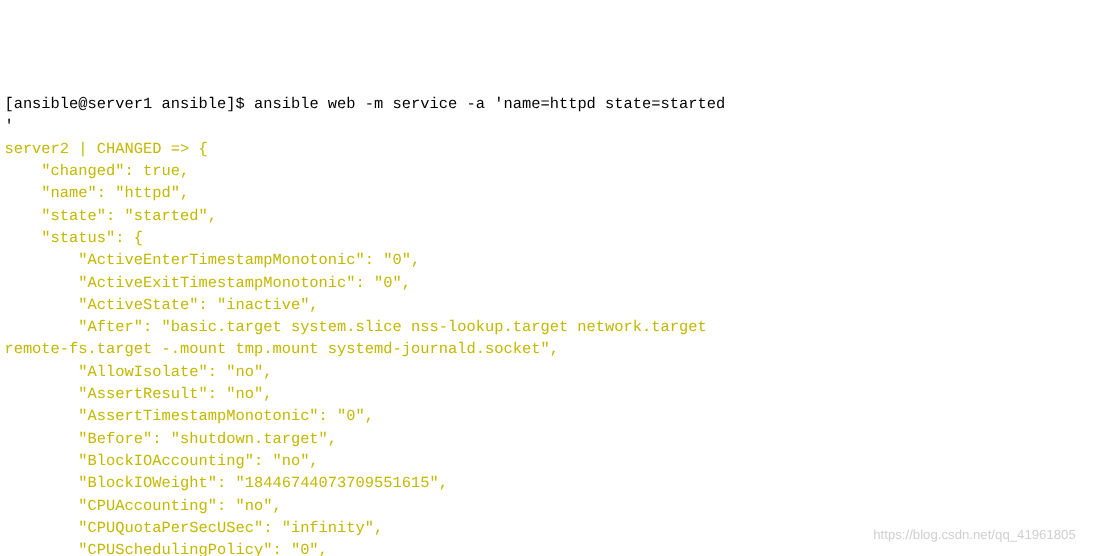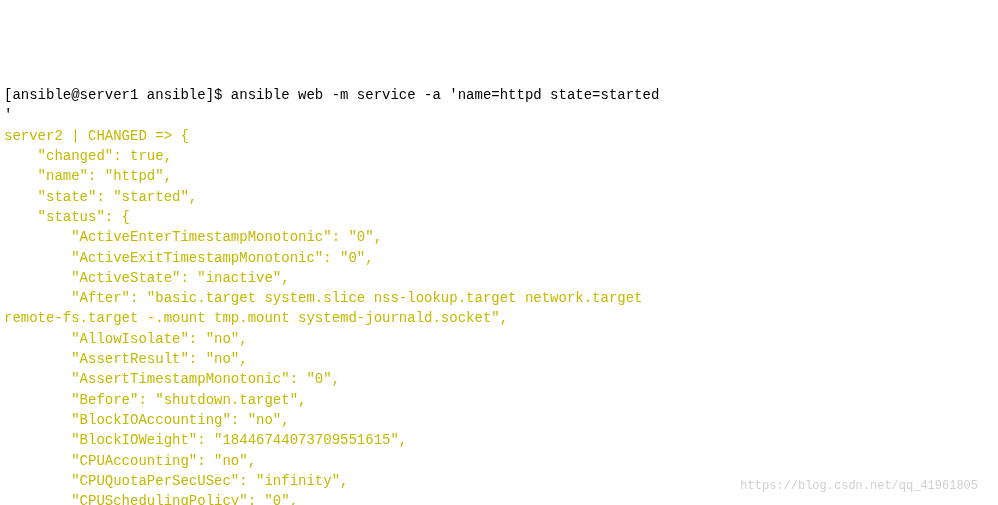--- a/index.html
+++ b/index.html
@@ -18,21 +18,21 @@
       color: #000000;
     }
     .changed-output {
       color: #c4b800;
     }
     .watermark {
       position: absolute;
       bottom: 10px;
       right: 20px;
       color: #d0d0d0;
-      font-family: Liberation Mono, monospace;
+      font-family: Liberation Sans, sans-serif;
       font-size: 12px;
       pointer-events: none;
     }
   </style>
 </head>
 <body>
 
 
 
 <span class="prompt-line"><span>[ansible@server1 ansible]$</span> <span>ansible web -m service -a 'name=httpd state=started

